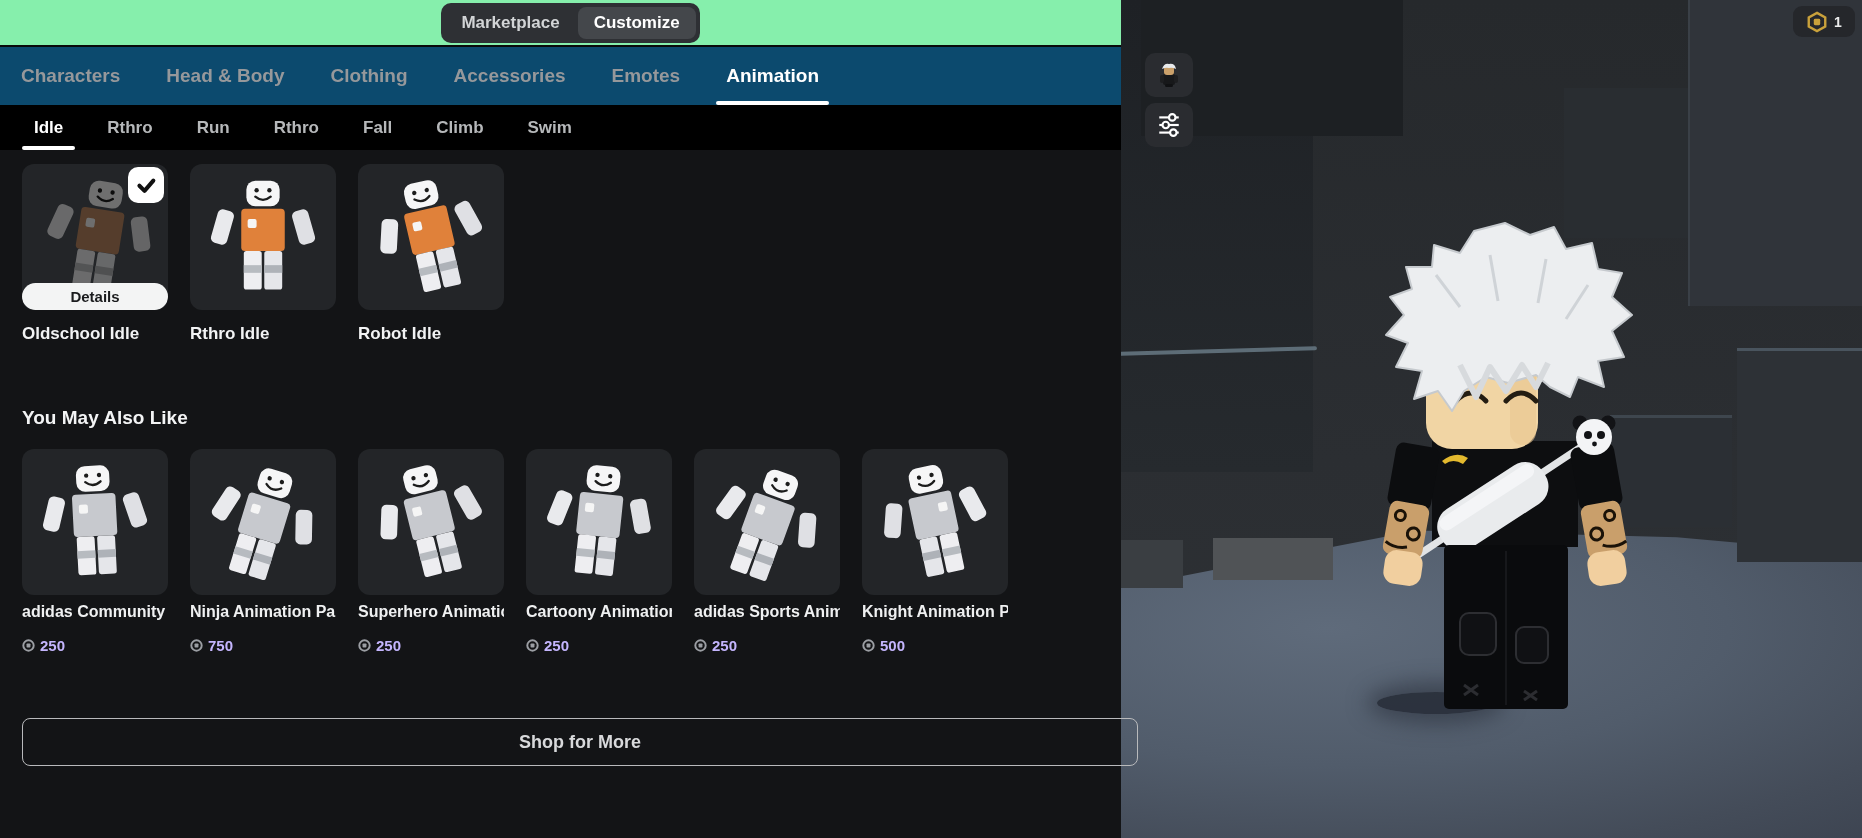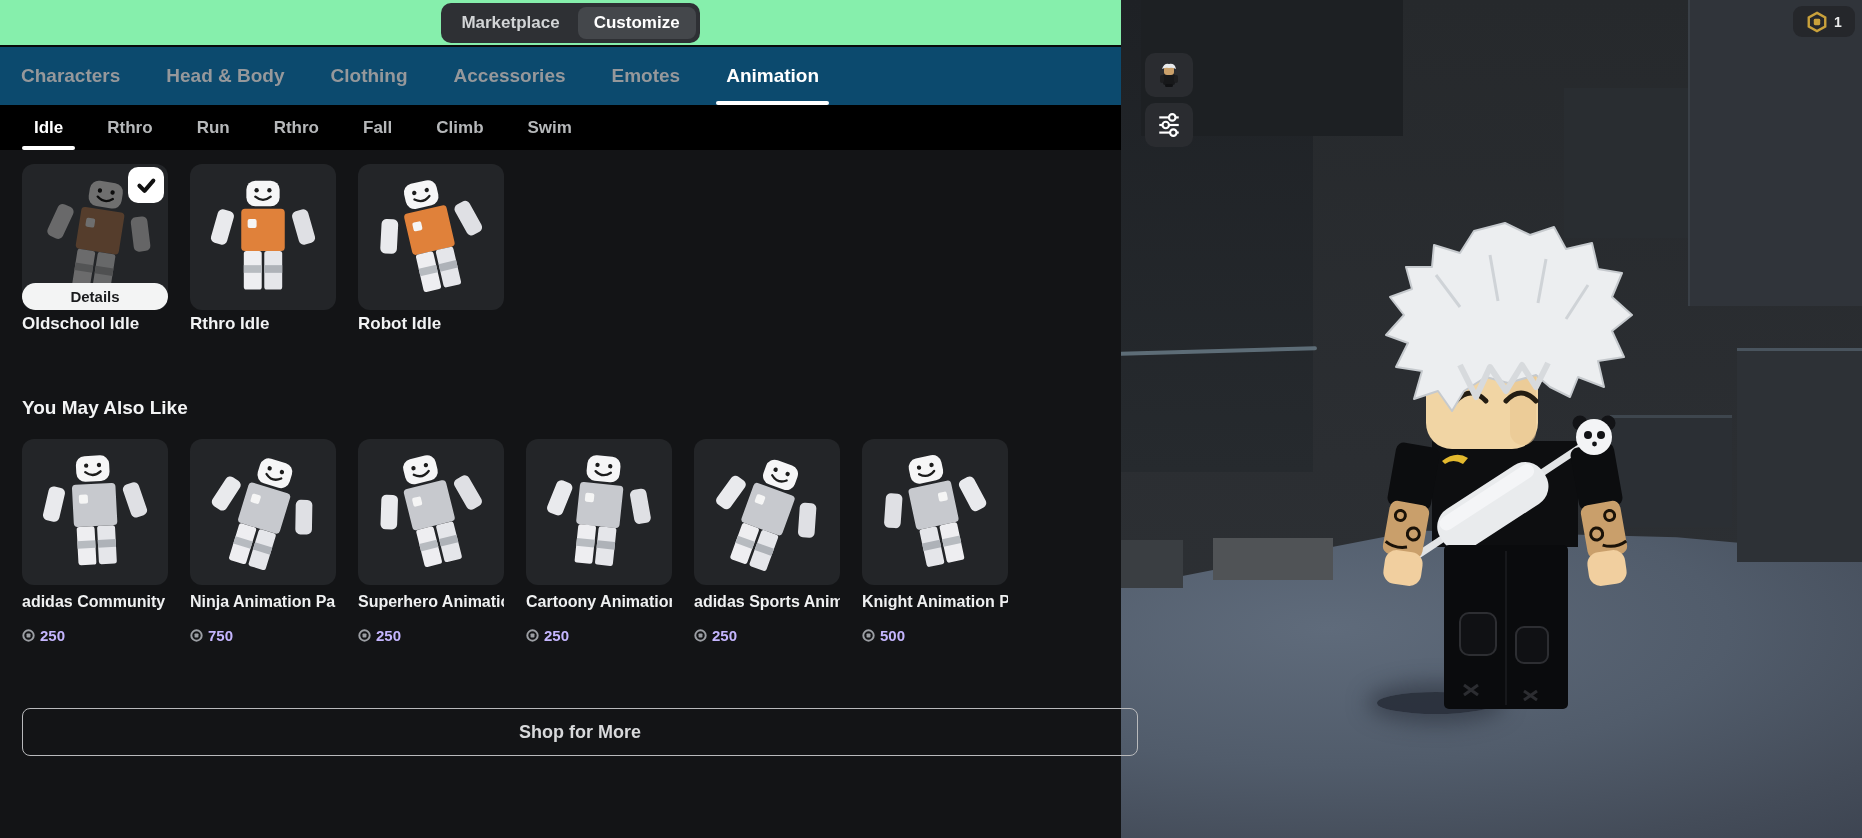--- a/index.html
+++ b/index.html
@@ -65,21 +65,21 @@
           overflow:hidden; cursor:pointer; display:flex; align-items:center; justify-content:center; }
   .fig { width:128px; height:128px; overflow:visible; }
   .item-col.selected .fig { filter:brightness(.45) saturate(.55); }
   .check-badge { position:absolute; top:3px; right:4px; width:36px; height:36px; background:#fff;
                  border-radius:10px; display:none; align-items:center; justify-content:center; }
   .item-col.selected .check-badge { display:flex; }
   .details-btn { position:absolute; left:0; right:0; bottom:0; height:27px; border:none; border-radius:14px;
                  background:#f3f4f4; color:#1b1c1e; font-size:15px; font-weight:bold; cursor:pointer;
                  display:none; font-family:inherit; }
   .item-col.selected .details-btn { display:block; }
-  .item-label { margin-top:4px; color:#f2f3f4; font-size:17px; font-weight:bold; white-space:nowrap; }
+  .item-label { margin-top:14px; color:#f2f3f4; font-size:17px; font-weight:bold; white-space:nowrap; }
 
   #yml-heading { margin:63px 0 0 22px; color:#f3f4f5; font-size:19px; font-weight:bold; }
   #rec-row { display:flex; gap:10px; margin:20px 0 0 22px; }
   .rec-name { margin-top:8px; color:#eff0f1; font-size:16px; font-weight:bold; white-space:nowrap;
               overflow:hidden; max-width:146px; }
   .rec-price { margin-top:16px; display:flex; align-items:center; gap:5px; color:#c4b5fd;
                font-size:15px; font-weight:bold; }
 
   #shop-more { display:block; margin:64px auto 0 22px; width:1116px; height:48px; background:transparent;
                border:1px solid #b9babc; border-radius:8px; color:#d8d9db; font-size:18px; font-weight:bold;

